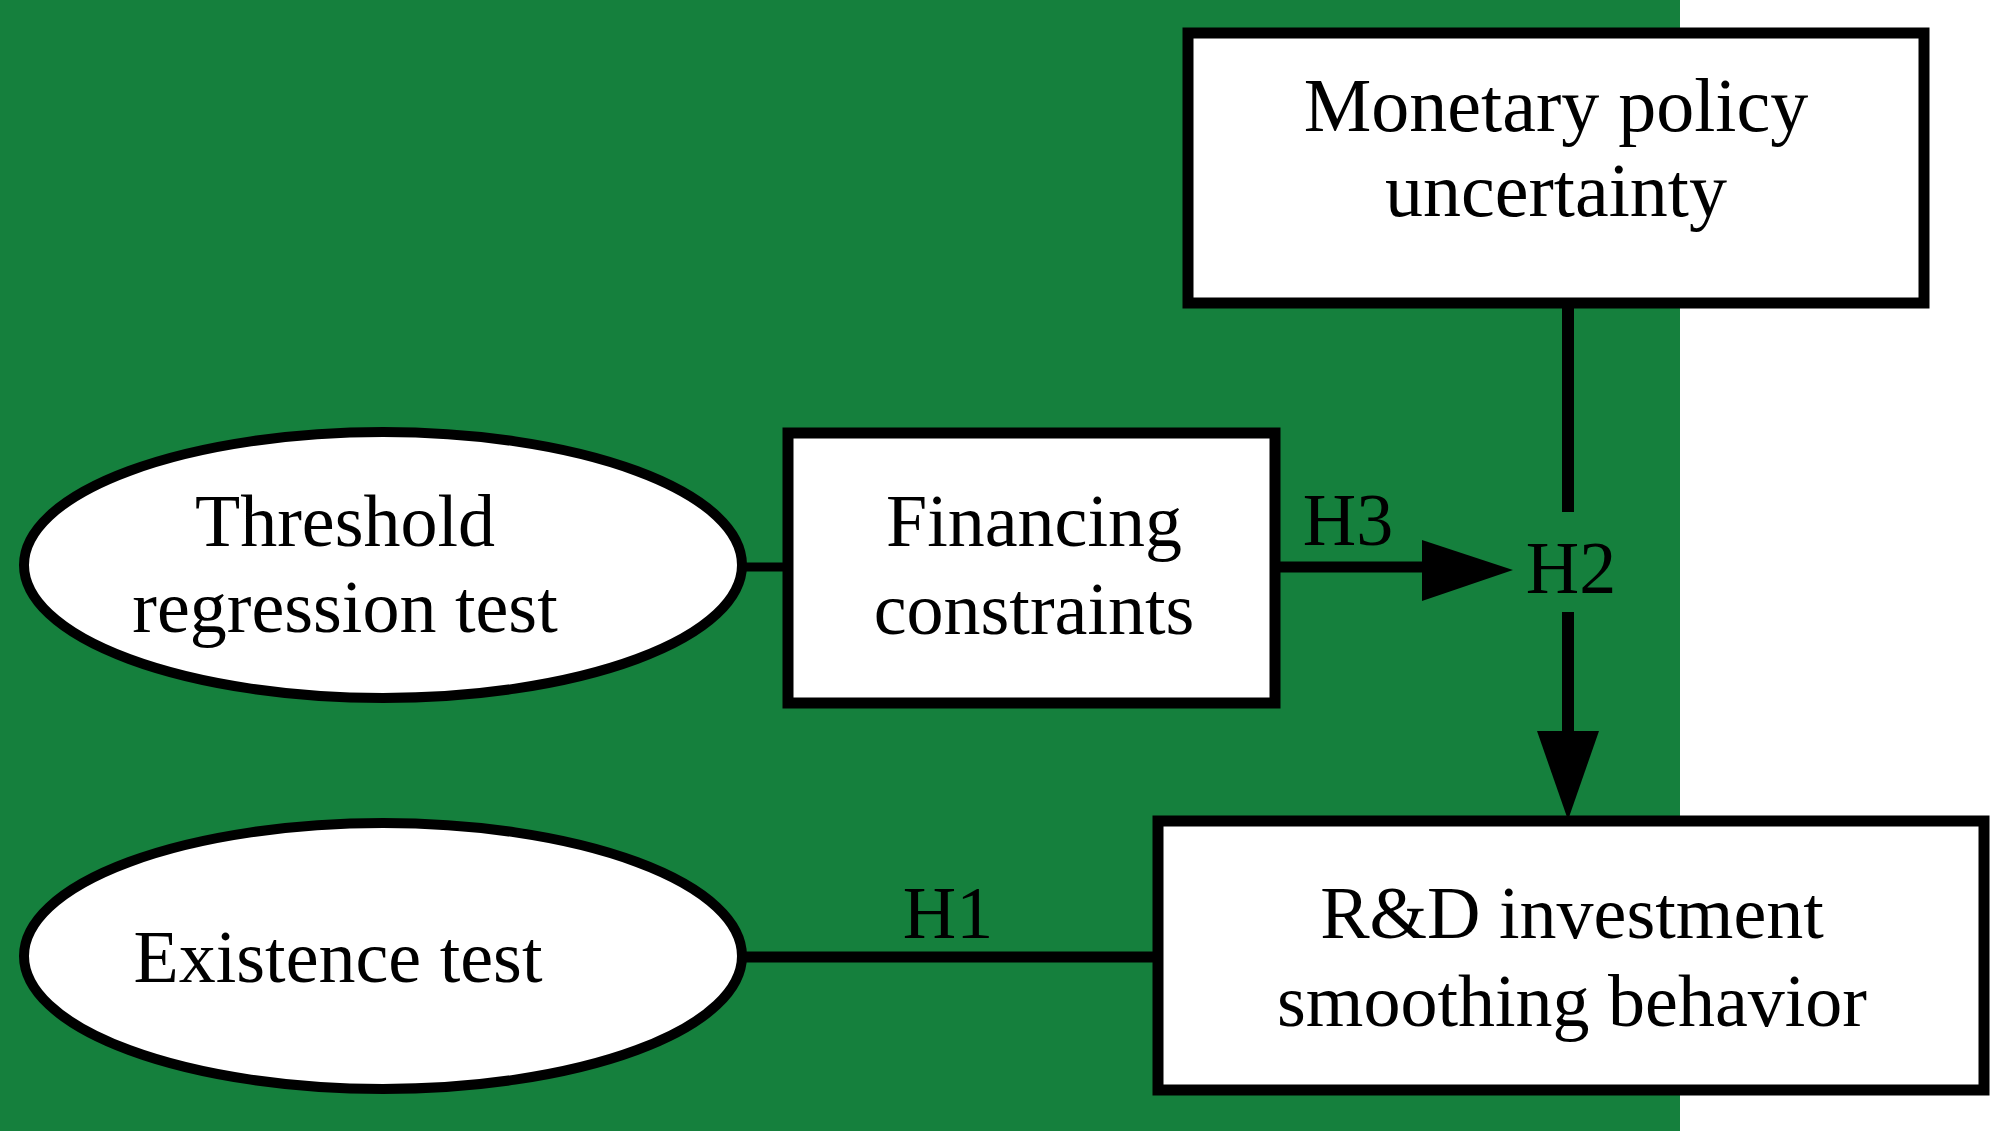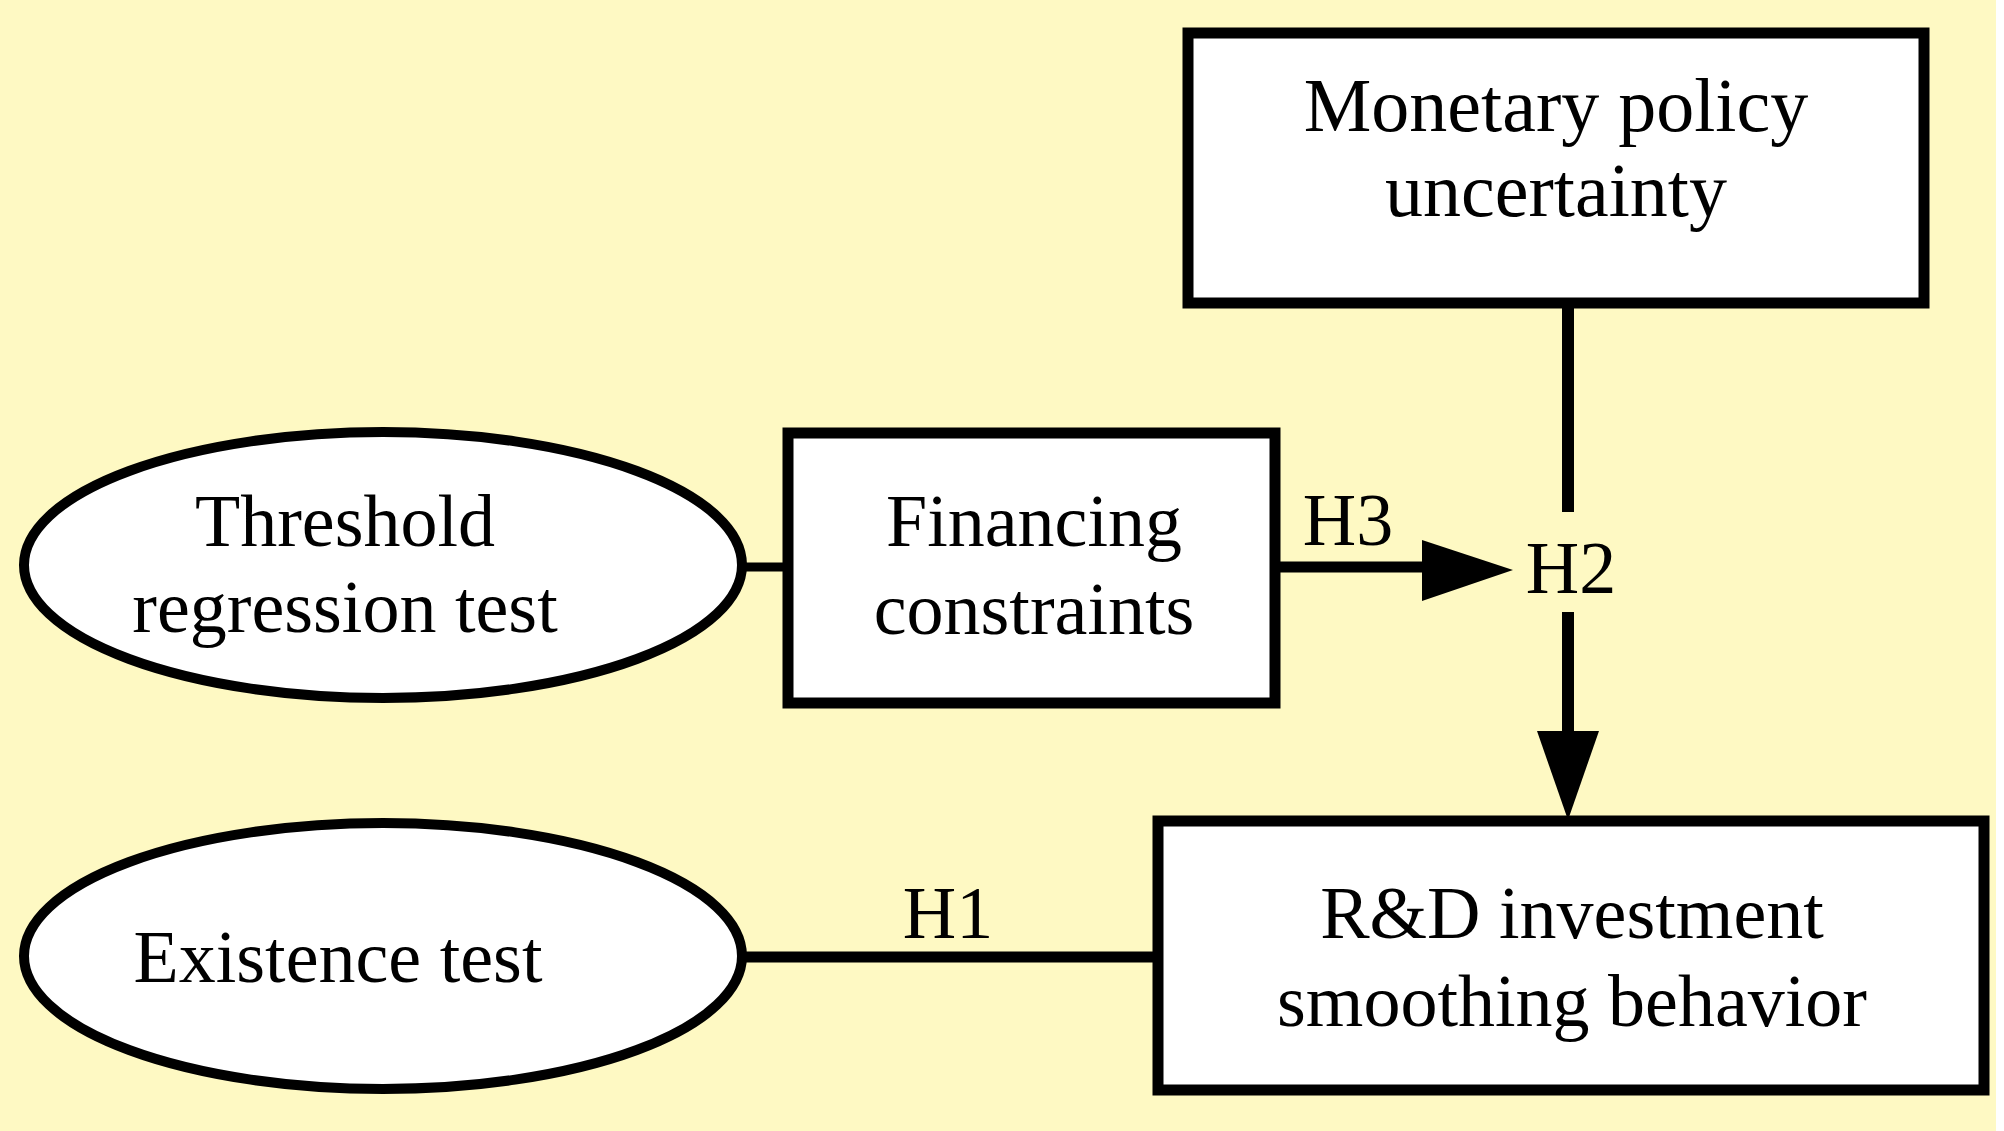--- a/index.html
+++ b/index.html
@@ -8,23 +8,23 @@
     background: #ffffff;
   }
   body {
     width: 2004px;
     height: 1131px;
     font-family: "Liberation Serif", "DejaVu Serif", serif;
     overflow: hidden;
   }
   #diagram-root {
     position: relative;
-    width: 1996px;
+    width: 1680px;
     height: 1131px;
-    background: #fef9c3;
+    background: #15803d;
   }
   svg.diagram-canvas {
     position: absolute;
     top: 0;
     left: 0;
     width: 2004px;
     height: 1131px;
     display: block;
   }
   .node-shape {

